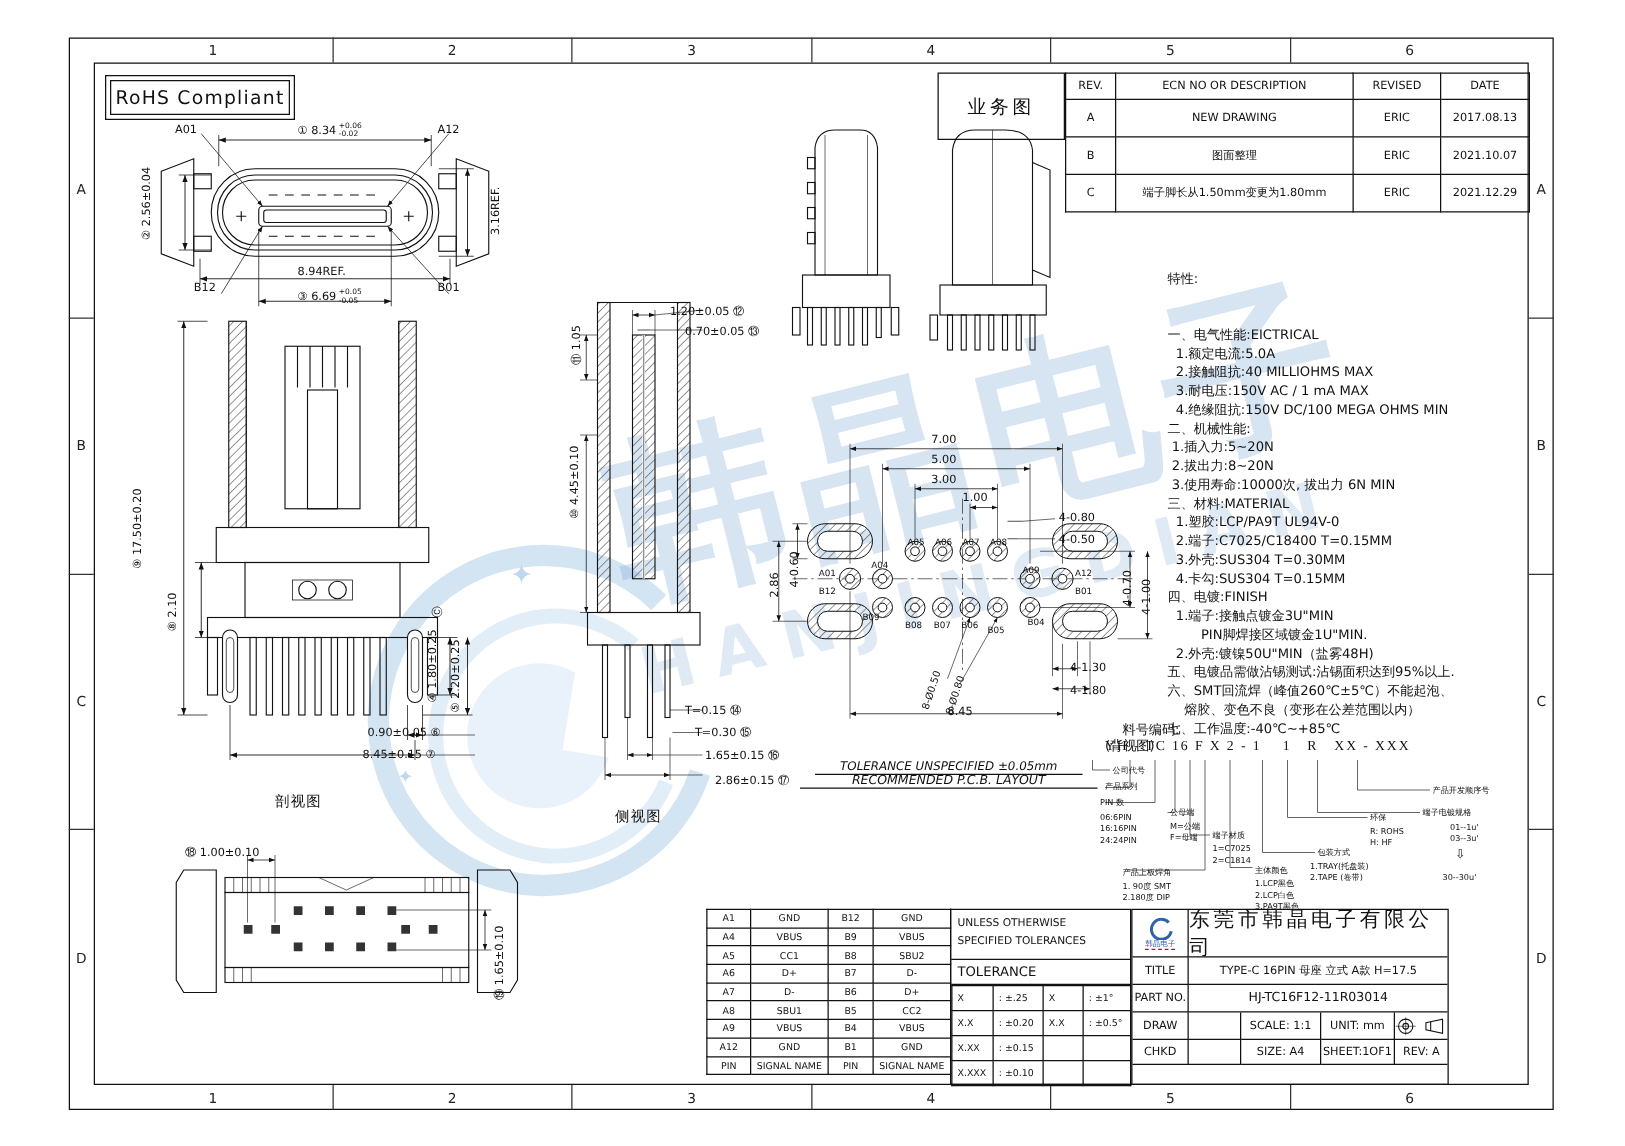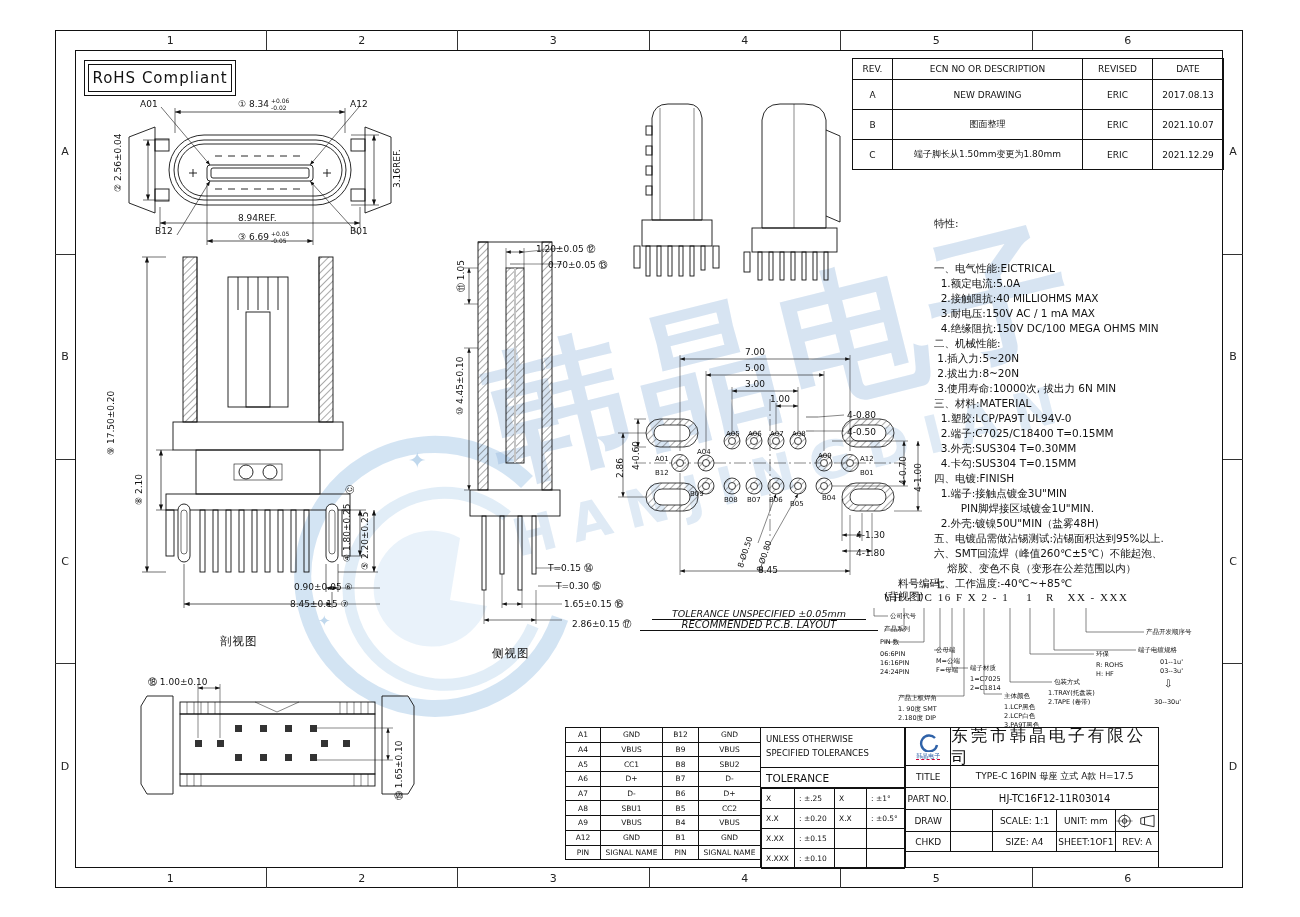--- a/index.html
+++ b/index.html
@@ -128,20 +128,21 @@
       <div>A</div>
       <div>B</div>
       <div>C</div>
       <div>D</div>
     </div>
 
   <div id="rohs">
     <div class="in">RoHS Compliant</div>
   </div>
 
+  <div id="stamp">业务图</div>
   <table id="revtab">
     <colgroup>
         <col style="width:40px">
         <col style="width:190px">
         <col style="width:70px">
         <col style="width:71px">
       </colgroup>
     <thead>
       <tr>
         <th>REV.</th>

